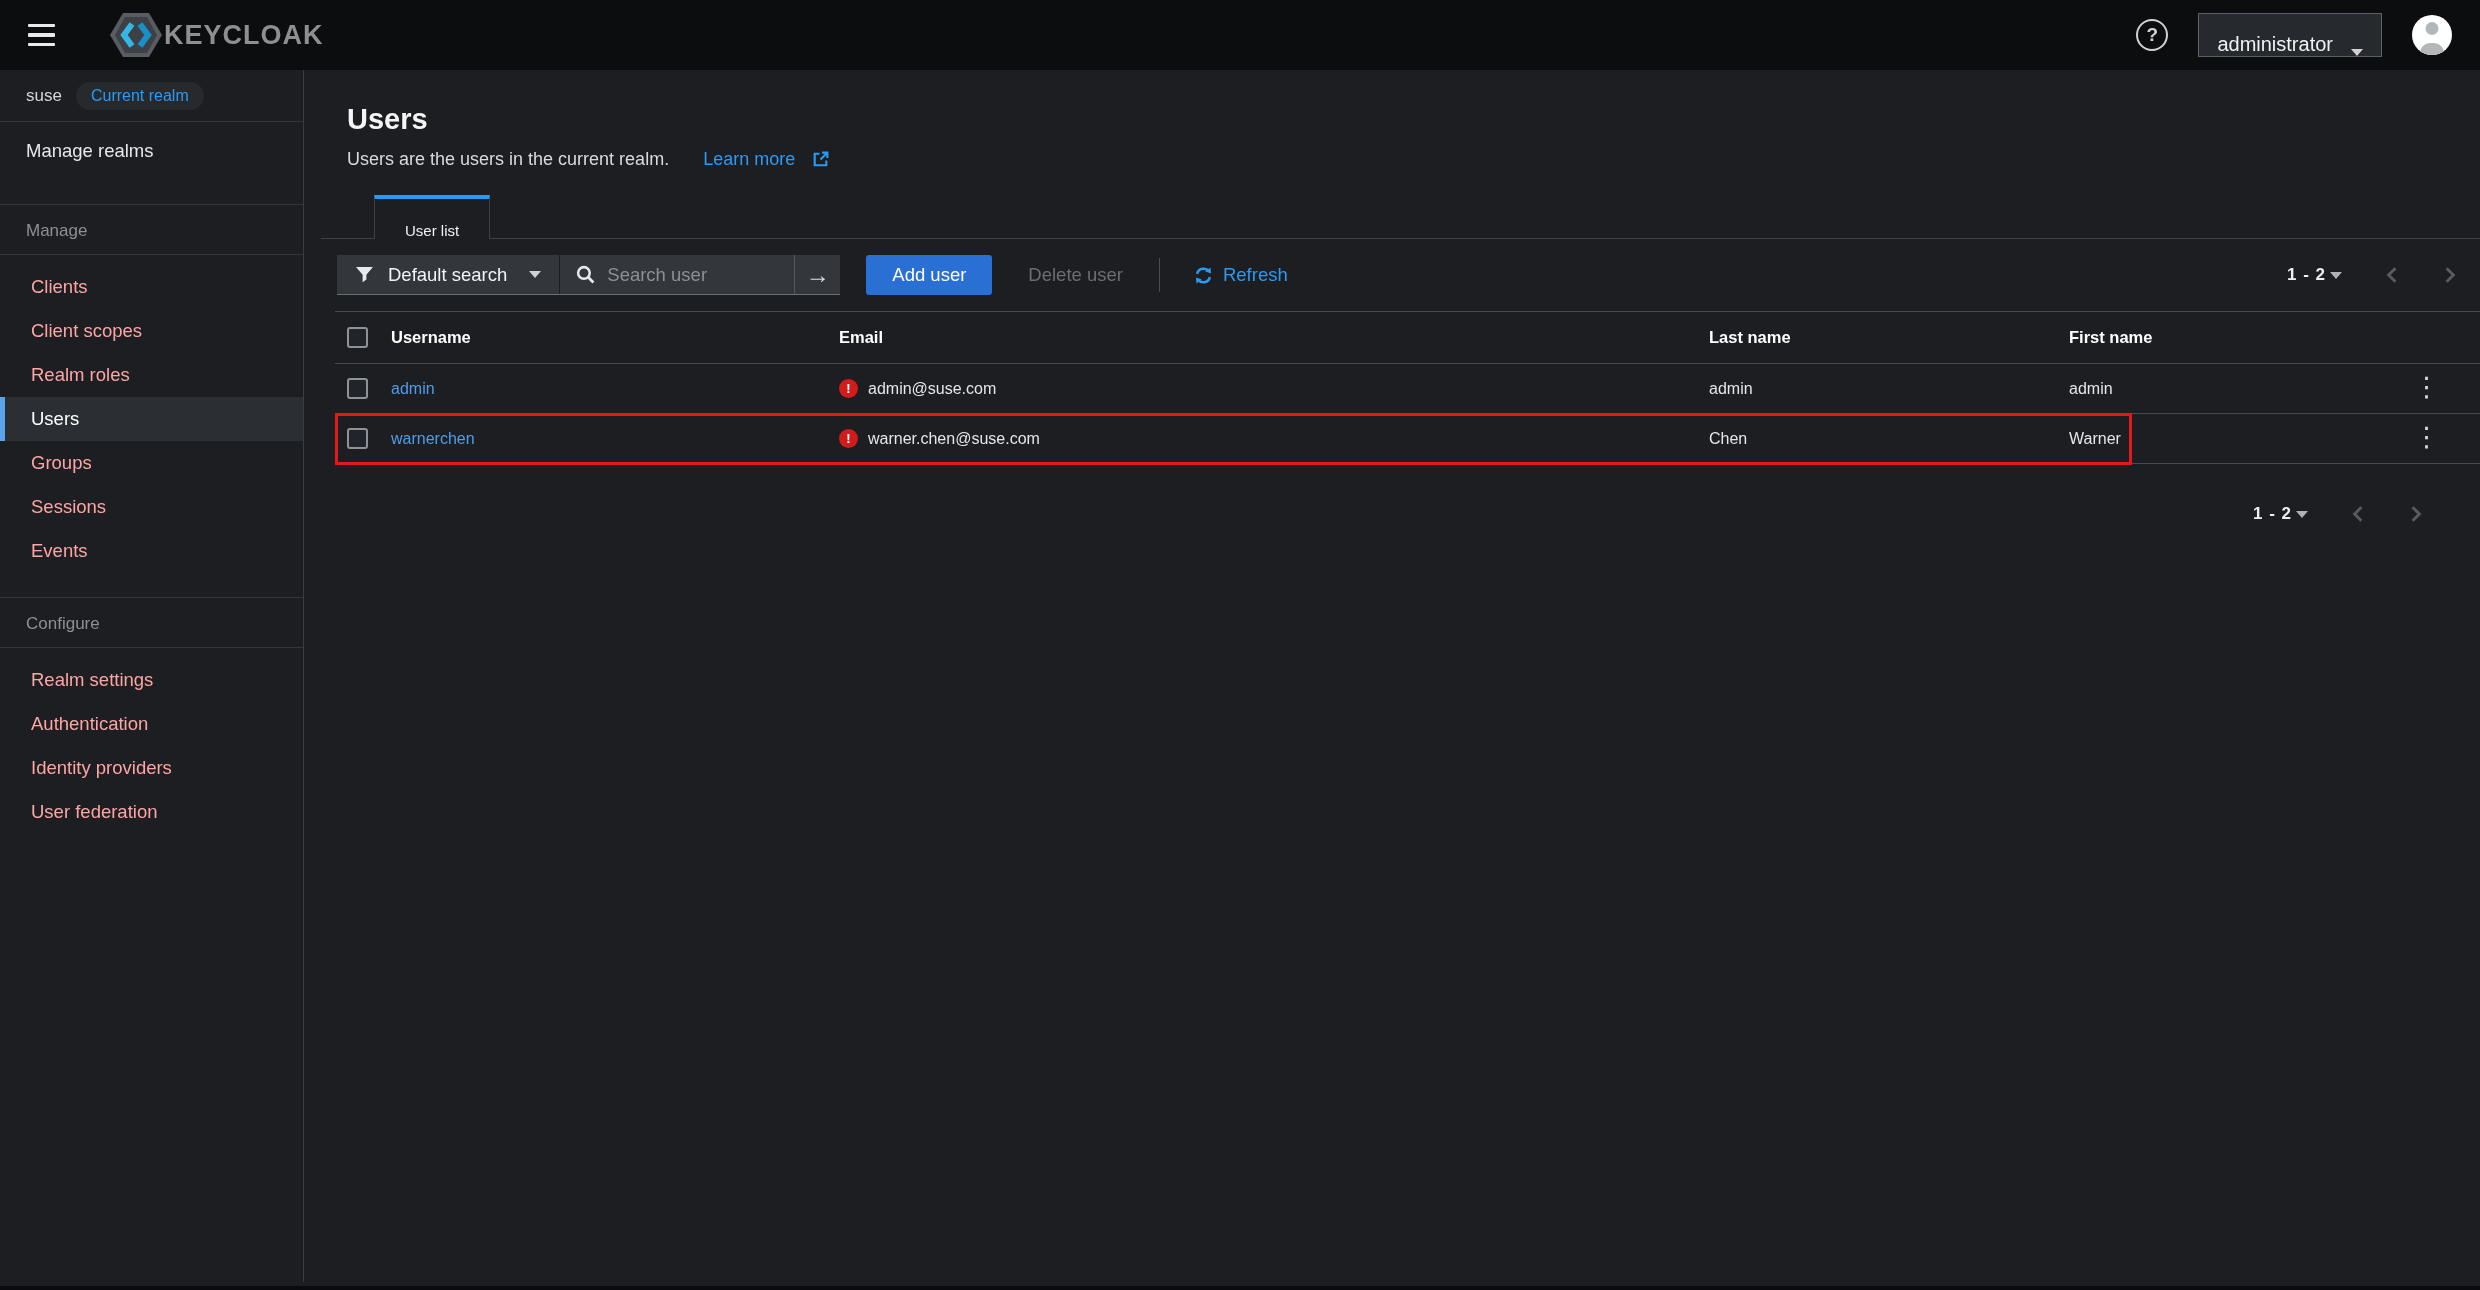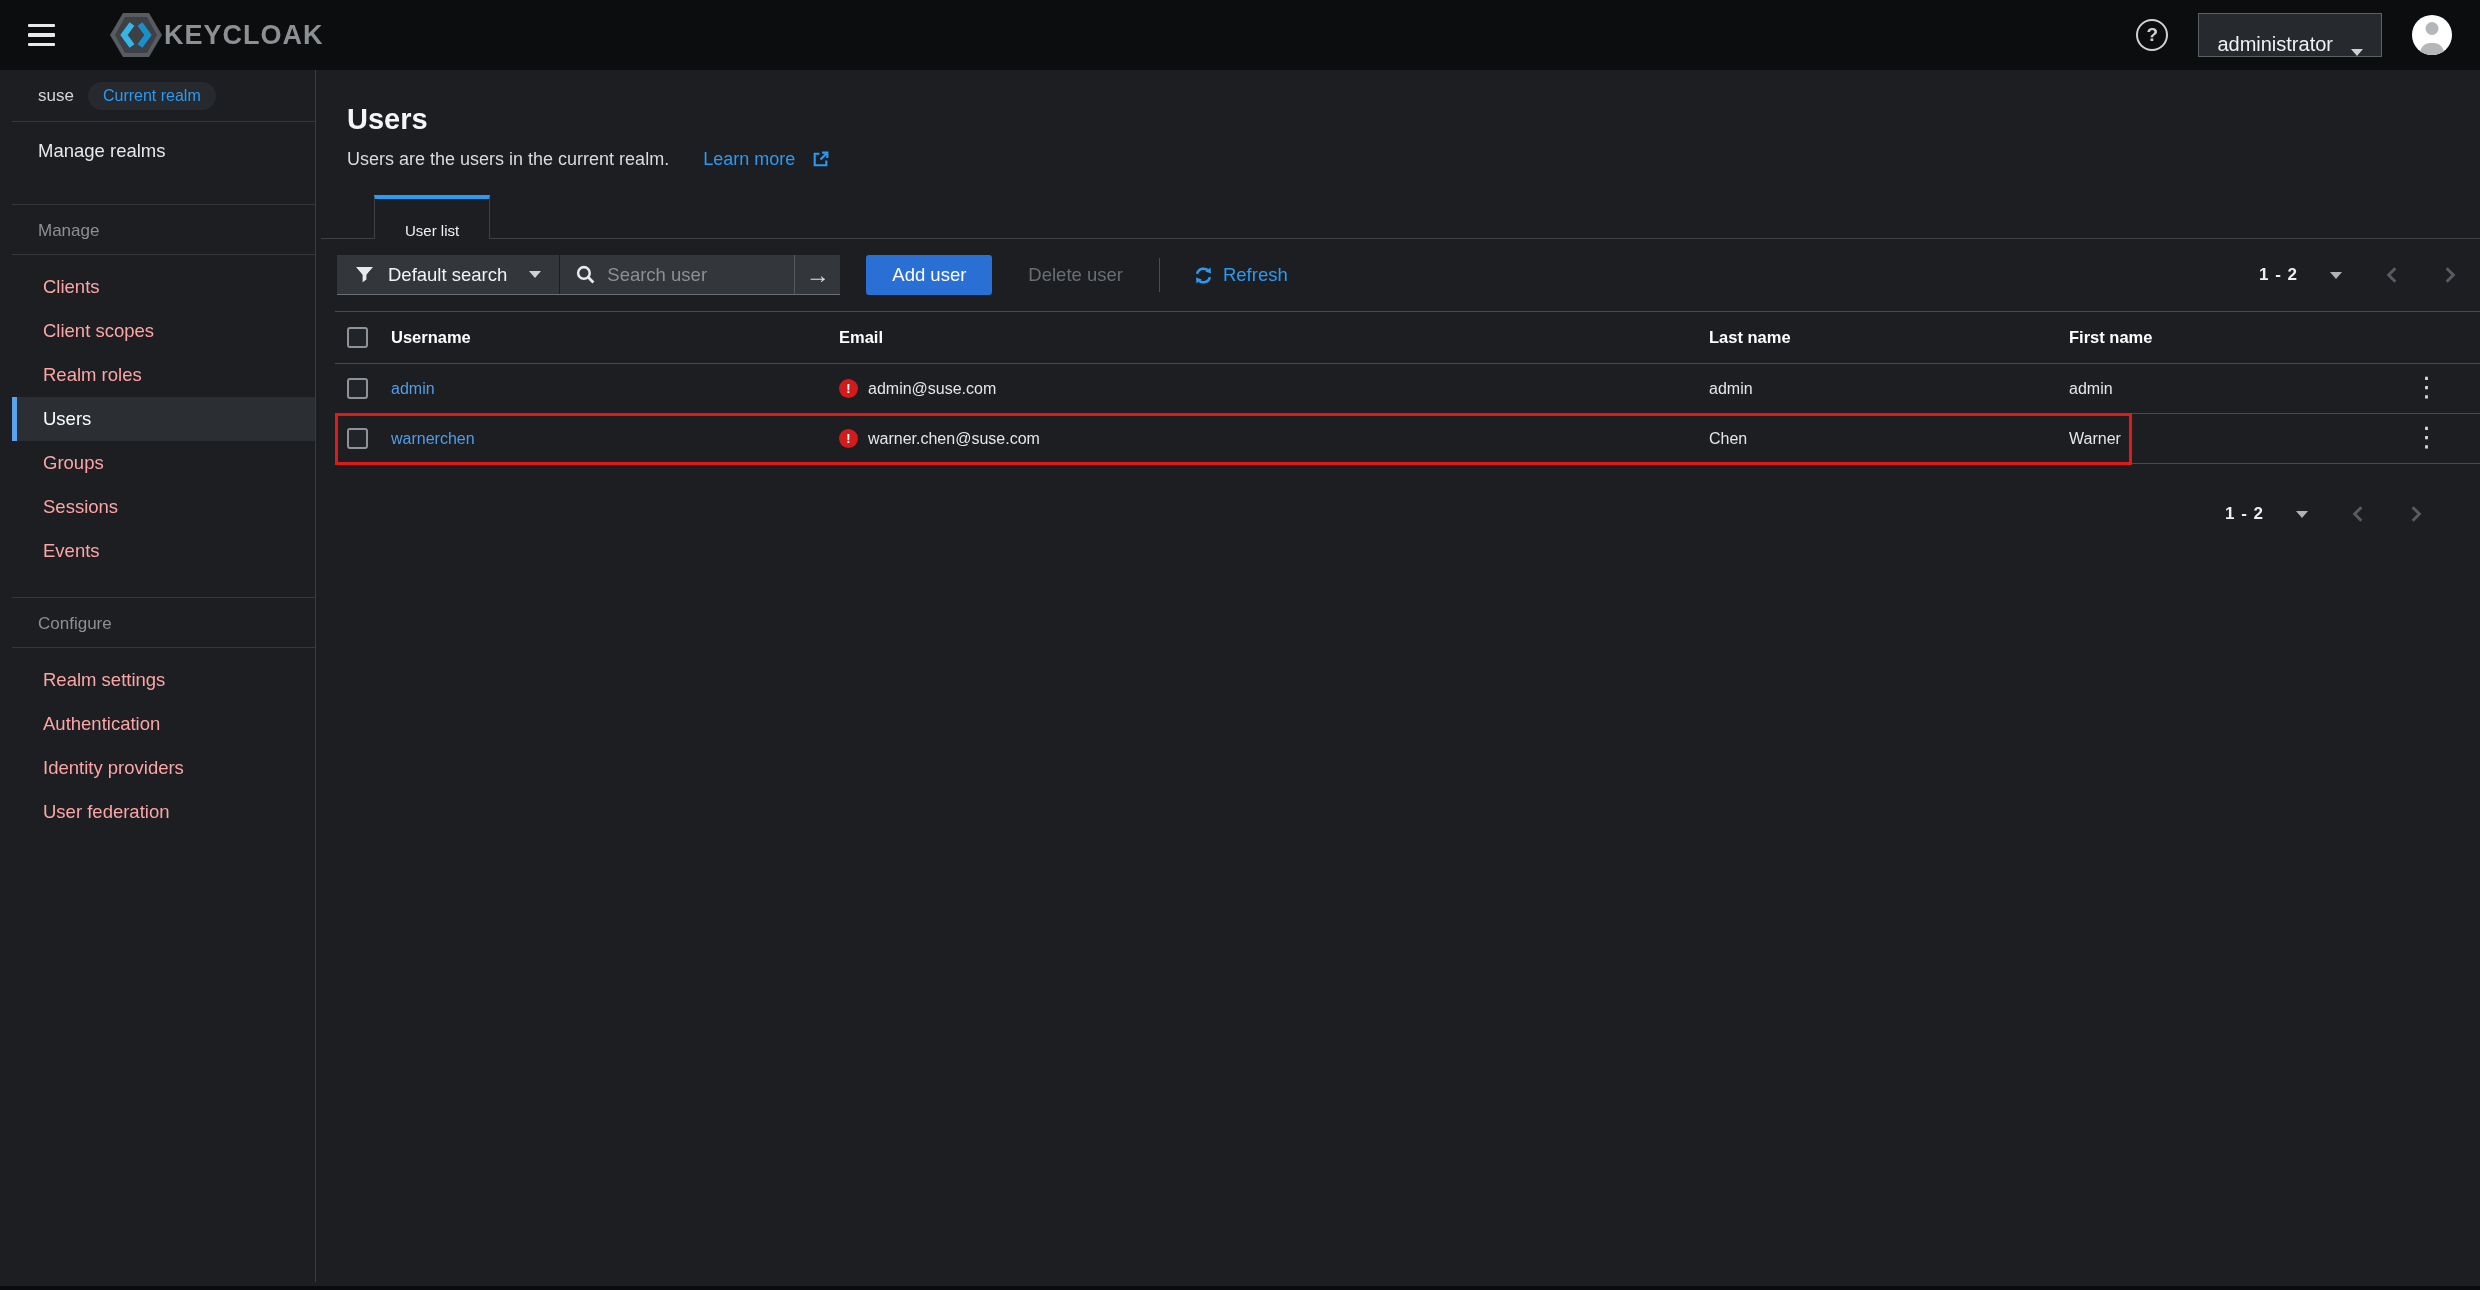--- a/index.html
+++ b/index.html
@@ -28,21 +28,21 @@
     border:1px solid #5c6065; height:44px; padding:0 18px; cursor:pointer; color:#f0f1f2; font-size:20px; }
   .caret { width:0; height:0; border-left:6px solid transparent; border-right:6px solid transparent;
     border-top:7px solid #cfd1d3; display:inline-block; }
   .avatar { width:40px; height:40px; border-radius:50%; background:#ffffff; position:relative; overflow:hidden; cursor:pointer; }
   .avatar .head { position:absolute; top:7px; left:50%; transform:translateX(-50%);
     width:13px; height:13px; border-radius:50%; background:#b4b7ba; }
   .avatar .torso { position:absolute; bottom:-4px; left:50%; transform:translateX(-50%);
     width:24px; height:16px; border-radius:10px 10px 0 0; background:#b4b7ba; }
 
   
-  .sidebar { position:absolute; top:70px; left:12px; bottom:4px; width:304px;
+  .sidebar { position:absolute; top:70px; left:0; bottom:4px; width:304px;
     background:#1c1e22; border-right:1px solid #3a3e43; z-index:20; }
   .realm-row { height:52px; display:flex; align-items:center; gap:14px; padding:0 26px;
     border-bottom:1px solid #33363b; cursor:pointer; }
   .realm-name { font-size:17px; color:#d4d6d8; }
   .realm-badge { background:#26292e; border-radius:16px; padding:5px 15px; font-size:16px; color:var(--accent-blue,#2b9af3); }
   .nav-single { height:58px; display:flex; align-items:center; padding:0 26px; font-size:18.5px; color:#e6e8ea; cursor:pointer; }
   .nav-section { margin-top:24px; border-top:1px solid #33363b; }
   .nav-section-label { padding:16px 26px 13px; font-size:17px; color:#8d9093; border-bottom:1px solid #33363b; }
   .nav-list { list-style:none; padding-top:10px; }
   .nav-item { height:44px; display:flex; align-items:center; padding:0 26px;
@@ -77,21 +77,21 @@
     color:#dcdee0; font-size:24px; cursor:pointer; display:flex; align-items:center; justify-content:center; }
   .btn-primary { margin-left:26px; height:40px; padding:0 26px; background:var(--primary-button-blue,#2a6fd4);
     color:#ffffff; border:none; border-radius:3px; font-size:18.5px; cursor:pointer; font-family:"Liberation Sans",sans-serif; }
   .btn-disabled { margin-left:36px; background:none; border:none; color:#6a6e73; font-size:18.5px; cursor:default; font-family:"Liberation Sans",sans-serif; }
   .v-divider { width:1px; height:34px; background:#4a4d52; margin-left:36px; }
   .refresh-link { margin-left:34px; display:flex; align-items:center; gap:10px; background:none; border:none;
     color:var(--accent-blue,#2b9af3); font-size:18.5px; cursor:pointer; font-family:"Liberation Sans",sans-serif; }
 
   .pagination { margin-left:auto; display:flex; align-items:center; }
   .pag-range { font-size:17px; font-weight:700; color:#eceef0; letter-spacing:1px; }
-  .pag-toggle { display:flex; align-items:center; gap:32px; background:none; border:none; cursor:pointer; }
+  .pag-toggle { display:flex; align-items:center; gap:4px; background:none; border:none; cursor:pointer; }
   .pag-toggle .caret { border-top-color:#b0b3b6; }
   .pag-nav { background:none; border:none; cursor:default; margin-left:42px; display:flex; align-items:center; }
 
   
   .user-table { border-collapse:collapse; margin-left:14px; width:2145px; table-layout:fixed; }
   .user-table th, .user-table td { text-align:left; padding:0 8px; vertical-align:middle; }
   .user-table thead tr { height:52px; border-top:1px solid #474b51; border-bottom:1px solid #474b51; }
   .user-table tbody tr { height:50px; border-bottom:1px solid #474b51; }
   .user-table th { font-size:16.5px; font-weight:700; color:#ffffff; }
   .user-table td { font-size:16px; color:#e4e6e8; }

